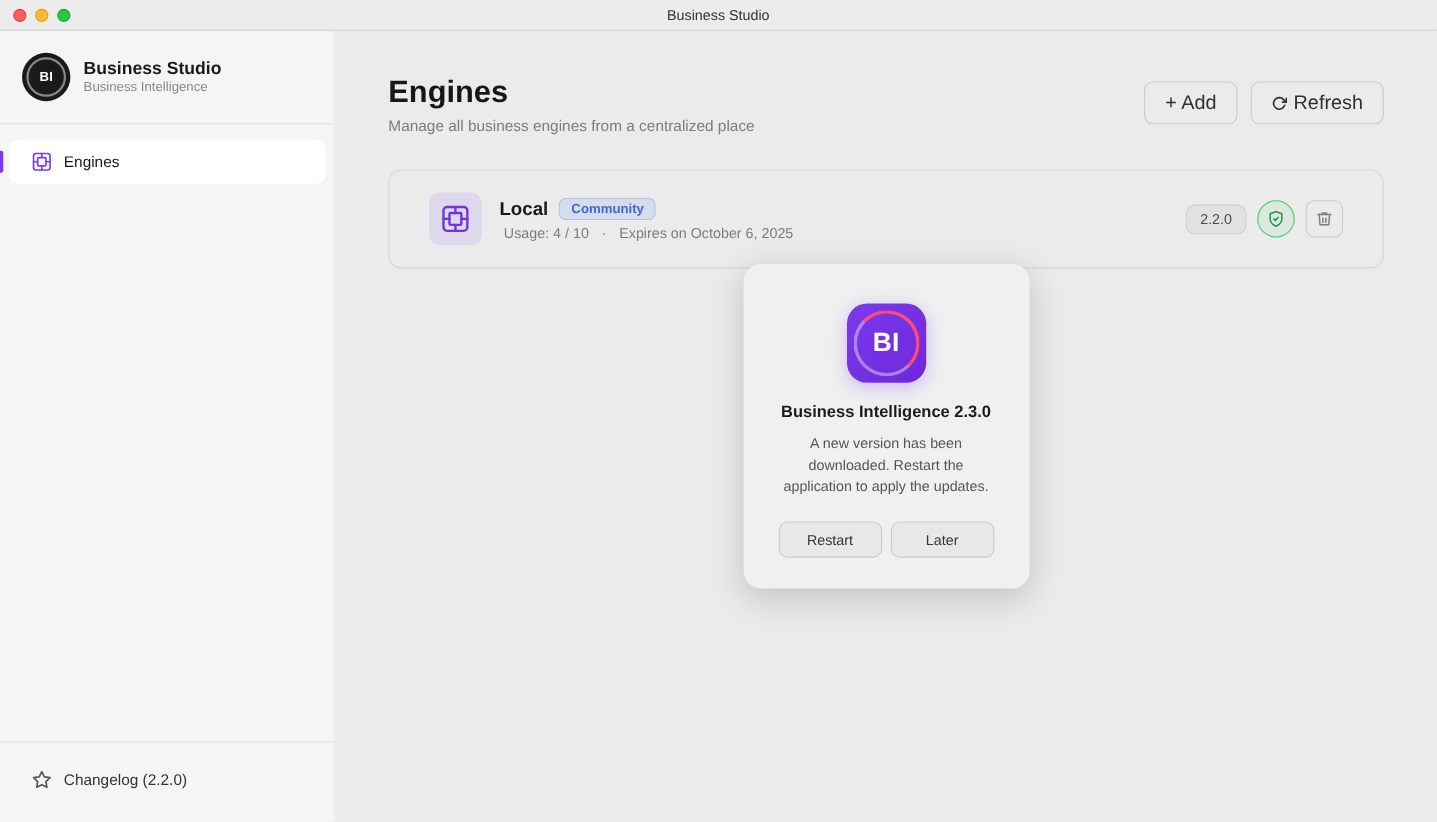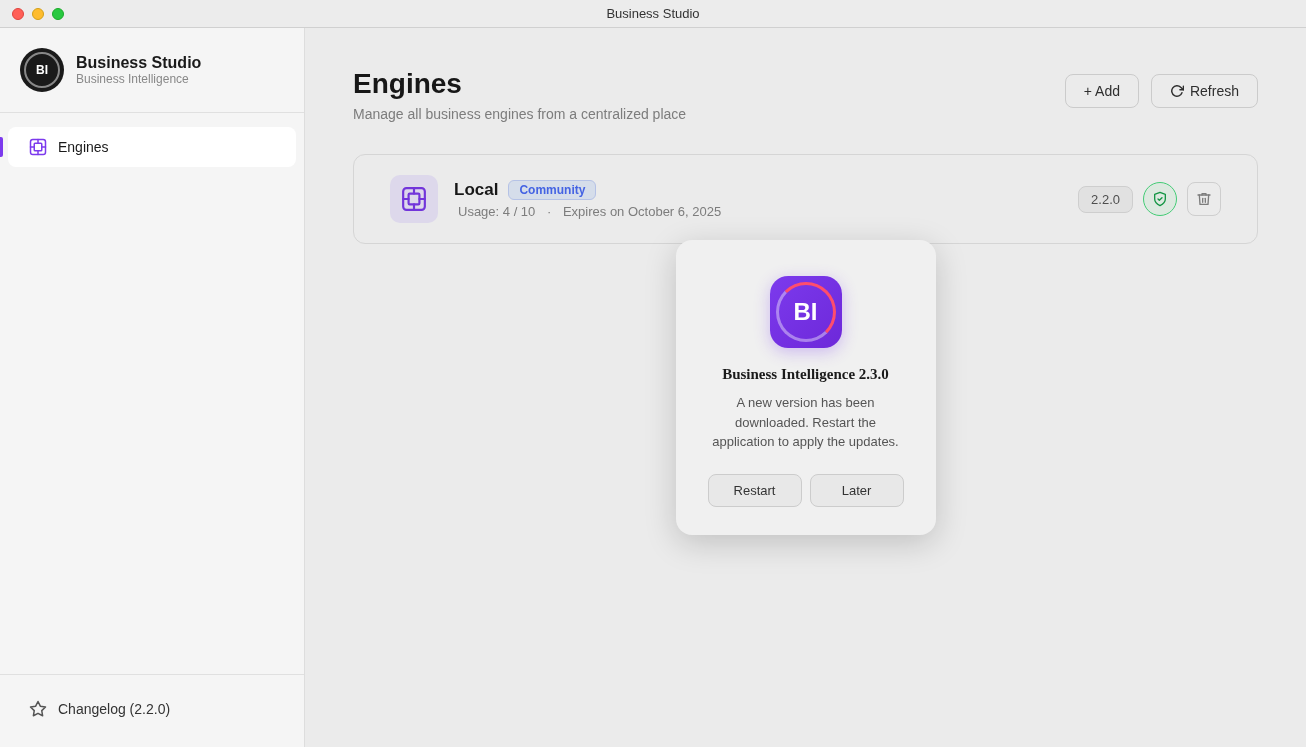--- a/index.html
+++ b/index.html
@@ -162,21 +162,21 @@
     .page-title { font-size: 28px; font-weight: 700; color: #1a1a1a; }
     .page-subtitle { font-size: 14px; color: #888; }
     .page-actions { display: flex; gap: 12px; align-items: center; margin-top: 6px; }
 
     .btn {
       display: flex;
       align-items: center;
       gap: 6px;
       padding: 8px 18px;
       border-radius: 8px;
-      font-size: 14px;
+      font-size: 18px;
       font-weight: 500;
       cursor: pointer;
       border: 1.5px solid #ddd;
       background: #fff;
       color: #333;
     }
 
     
     .engine-card {
       border: 1px solid #e8e8e8;
@@ -299,21 +299,20 @@
       border-radius: 50%;
       border: 3px solid rgba(255,255,255,0.4);
       border-top-color: #ff4d6d;
       border-right-color: #ff4d6d;
     }
     .modal-title {
       font-size: 15px;
       font-weight: 700;
       color: #1a1a1a;
       margin-bottom: 10px;
-      font-family: Liberation Serif, serif;
     }
     .modal-desc {
       font-size: 13px;
       color: #555;
       line-height: 1.5;
       margin-bottom: 22px;
     }
     .modal-buttons {
       display: flex;
       gap: 8px;

